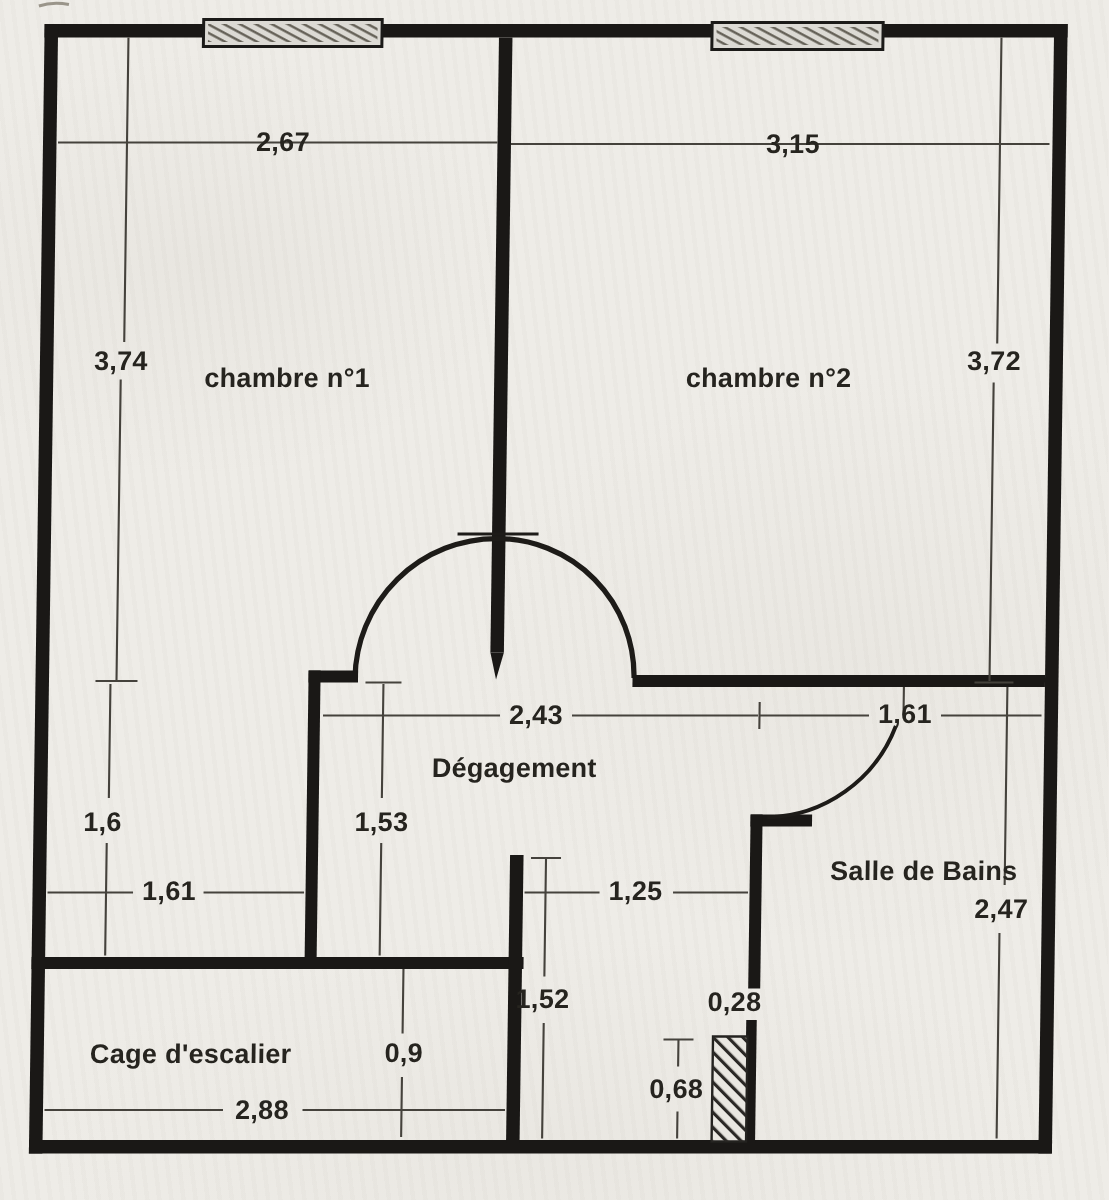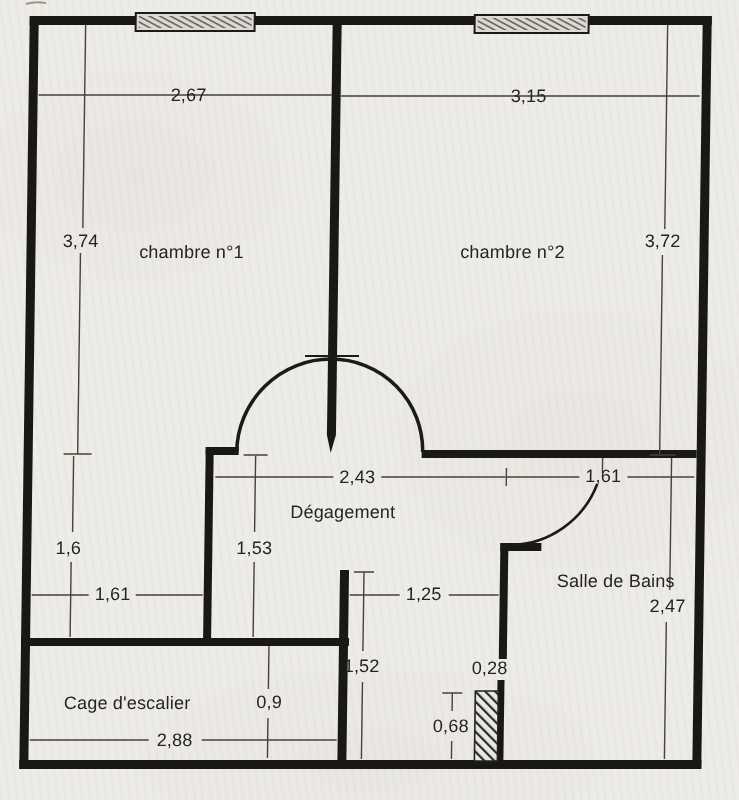--- a/index.html
+++ b/index.html
@@ -10,20 +10,21 @@
     overflow:hidden;
   }
   .page{
     position:relative;width:739px;height:800px;
     background-color:#eeece7;
     background-image:
       radial-gradient(ellipse 320px 220px at 18% 22%, rgba(158,150,136,.07), transparent 65%),
       radial-gradient(ellipse 420px 300px at 78% 55%, rgba(158,150,136,.06), transparent 65%),
       radial-gradient(ellipse 500px 200px at 50% 95%, rgba(150,142,128,.05), transparent 70%),
       repeating-linear-gradient(83deg, rgba(128,120,106,.03) 0 3px, rgba(255,255,255,0) 3px 8px);
+    font-weight: bold;
   }
   svg.plan{
     position:absolute;left:0;top:0;
     transform:skewX(-0.8deg);
     transform-origin:0 0;
   }
   .wall{fill:#1a1816;stroke:none;}
   .dimline{stroke:#45423c;stroke-width:1.4;fill:none;}
   .arcline{stroke:#1d1b18;fill:none;}
   text{fill:#26241f;font-family:"Liberation Sans", sans-serif;font-size:18px;letter-spacing:.2px;}

